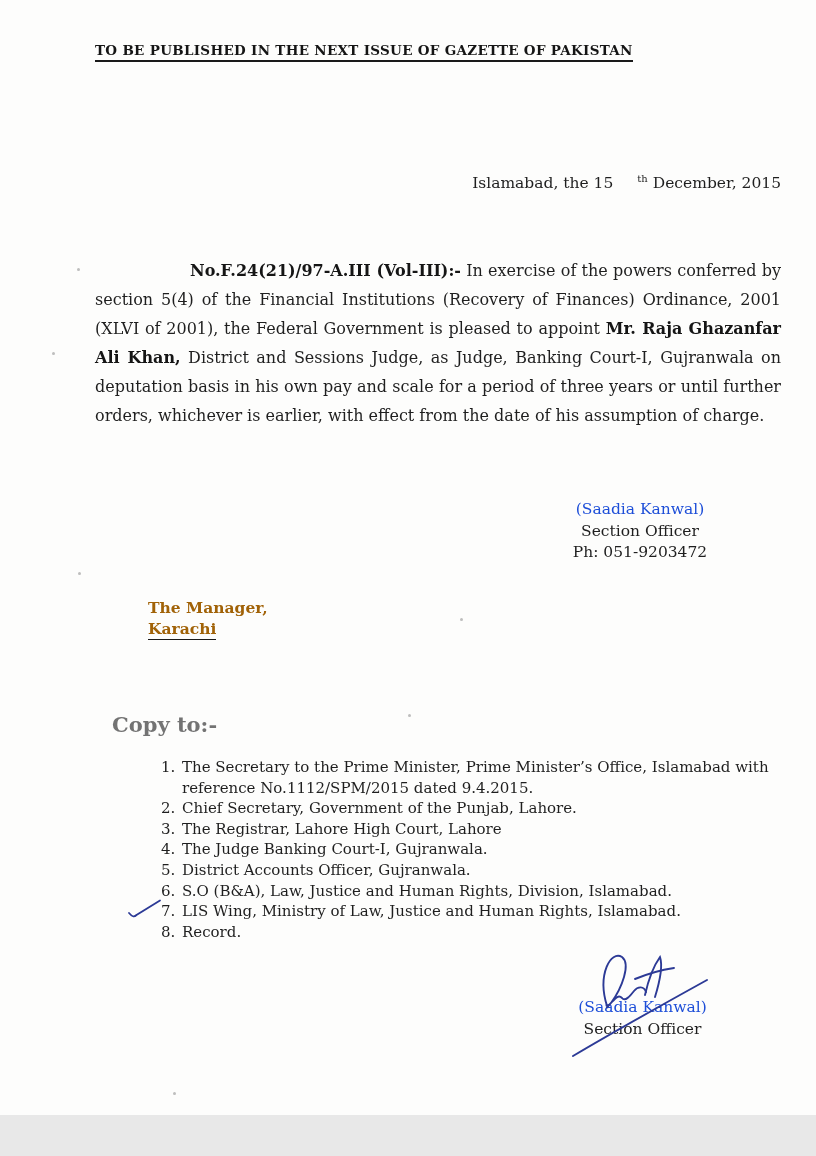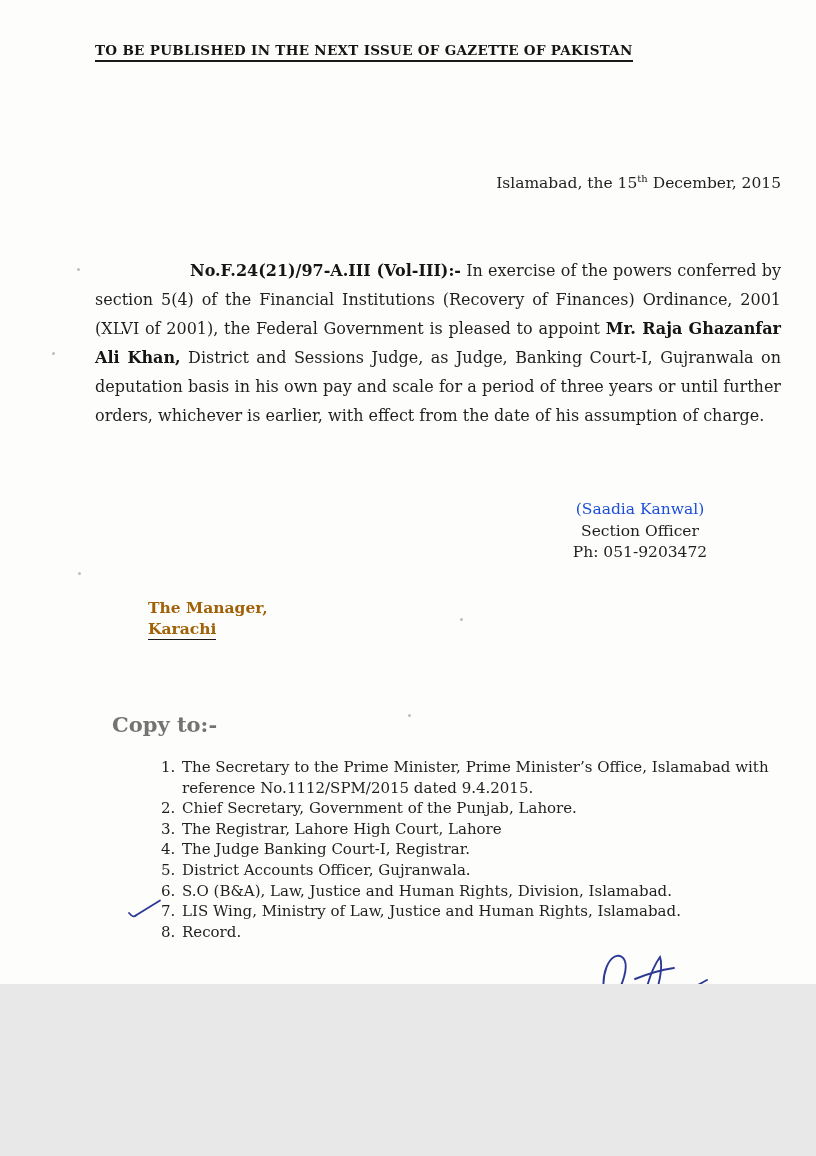--- a/index.html
+++ b/index.html
@@ -3,21 +3,21 @@
 <meta charset="utf-8">
 <style>
   html, body { margin: 0; padding: 0; }
   body {
     background: #e8e8e8;
     font-family: "DejaVu Serif", "Liberation Serif", serif;
   }
   .page {
     position: relative;
     width: 816px;
-    height: 984px;
+    height: 1115px;
     background: #fdfdfc;
     color: #1f1f1f;
     overflow: hidden;
     margin: 0 auto;
   }
   .abs { position: absolute; }
 
   .publish-notice {
     left: 95px; top: 42px;
     font-size: 13.5px; font-weight: bold; letter-spacing: 0.3px;
@@ -28,21 +28,21 @@
     left: 95px; top: 96px; width: 686px;
     text-align: center; line-height: 19.5px;
   }
   .org-line { font-size: 15.5px; letter-spacing: 0.4px; }
   .org-stars { font-size: 12px; letter-spacing: 1px; }
 
   .dateline {
     left: 95px; top: 173px; width: 686px;
     text-align: right; font-size: 15.5px;
   }
-  .dateline sup { font-size: 10px; }
+  .dateline sup { font-size: 10px; margin-left: 24px; }
 
   .doc-title {
     left: 95px; top: 210px; width: 686px;
     text-align: center; font-size: 19px; font-weight: bold;
     letter-spacing: 0.8px; color: #141414;
   }
 
   .body-para {
     left: 95px; top: 257px; width: 686px;
     font-size: 16px; line-height: 28.9px;
@@ -112,21 +112,21 @@
     <div><span class="addr-underline">Karachi</span></div>
   </div>
 
   <div class="abs copy-heading">Copy to:-</div>
 
   <div class="abs copy-list-wrap">
     <ol class="copy-list">
       <li>The Secretary to the Prime Minister, Prime Minister’s Office, Islamabad with reference No.1112/SPM/2015 dated 9.4.2015.</li>
       <li>Chief Secretary, Government of the Punjab, Lahore.</li>
       <li>The Registrar, Lahore High Court, Lahore</li>
-      <li>The Judge Banking Court-I, Registrar.</li>
+      <li>The Judge Banking Court-I, Gujranwala.</li>
       <li>District Accounts Officer, Gujranwala.</li>
       <li>S.O (B&amp;A), Law, Justice and Human Rights, Division, Islamabad.</li>
       <li>LIS Wing, Ministry of Law, Justice and Human Rights, Islamabad.</li>
       <li>Record.</li>
     </ol>
   </div>
 
   <svg class="abs tick-7" viewBox="0 0 38 25">
     <path d="M 2,16 C 5,19.5 7,20.5 9.5,18 L 33,3.5" fill="none" stroke="#2c3a96" stroke-width="1.8" stroke-linecap="round"></path>
   </svg>

